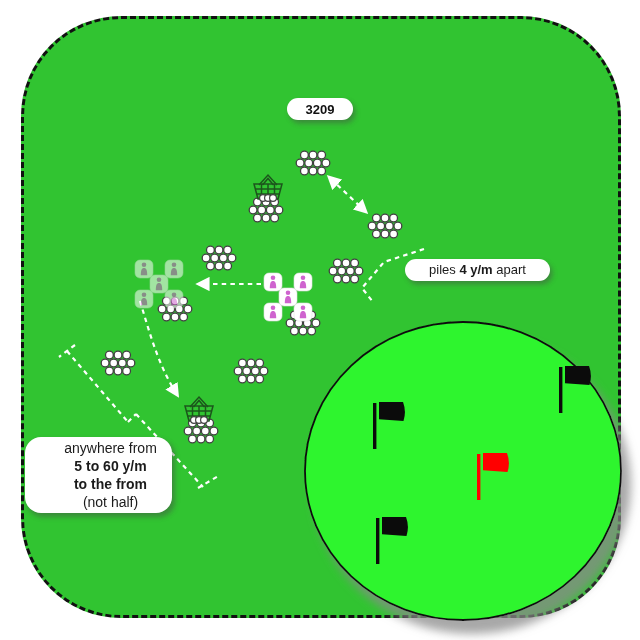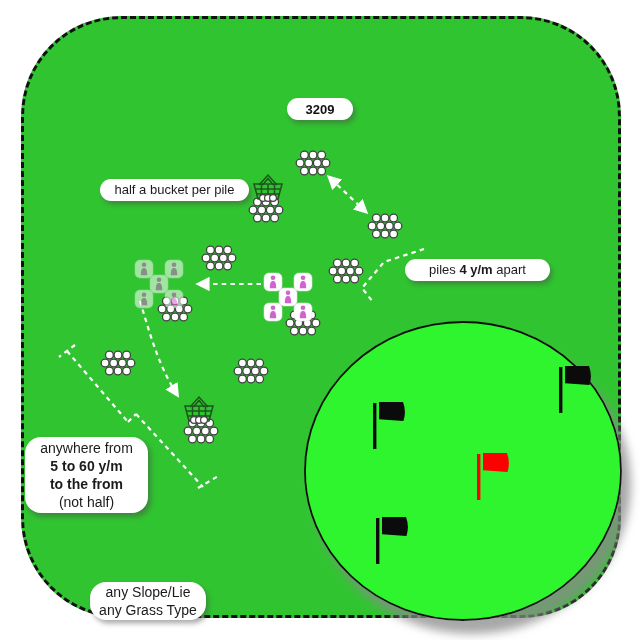--- a/index.html
+++ b/index.html
@@ -265,30 +265,23 @@
         <g fill="#cf63cf">
           <circle cx="303" cy="307.8" r="2.3"></circle>
           <path d="M299.8,318.3 C299.8,312.2 301.2,311 303,311
                   C304.8,311 306.2,312.2 306.2,318.3 Z"></path>
         </g>
       </g>
     </svg>
 
   <div id="labels-layer">
     <div id="badge" style="left: 287px; top: 50px; width: 66px; height: 22px; font-size: 13px; margin-top: 48px;">3209</div>
-  <div class="pill" style="left: 100px; top: 179px; width: 149px; height: 22px; font-size: 13px; border-radius: 11px;">
-        <div><span>half a bucket per pile</span></div>
-      </div>
       <div class="pill" style="left: 405px; top: 259px; width: 145px; height: 22px; font-size: 13px; border-radius: 11px;">
         <div><span>piles </span><b>4 y/m</b><span> apart</span></div>
       </div>
-      <div class="pill" style="left: 25px; top: 437px; width: 123px; height: 76px; font-size: 14px; border-radius: 16px;">
+      <div class="pill" style="left: 25px; top: 437px; width: 123px; height: 76px; font-size: 14px; border-radius: 16px; padding-left: 24px;">
         <div><span>anywhere from</span></div>
         <div><b>5 to 60 y/m</b></div>
         <div><b>to the from</b></div>
         <div><span>(not half)</span></div>
       </div>
-      <div class="pill" style="left: 90px; top: 582px; width: 116px; height: 38px; font-size: 14px; border-radius: 16px;">
-        <div><span>any Slope/Lie</span></div>
-        <div><span>any Grass Type</span></div>
-      </div>
     </div>
 </div>
 
 </body></html>

